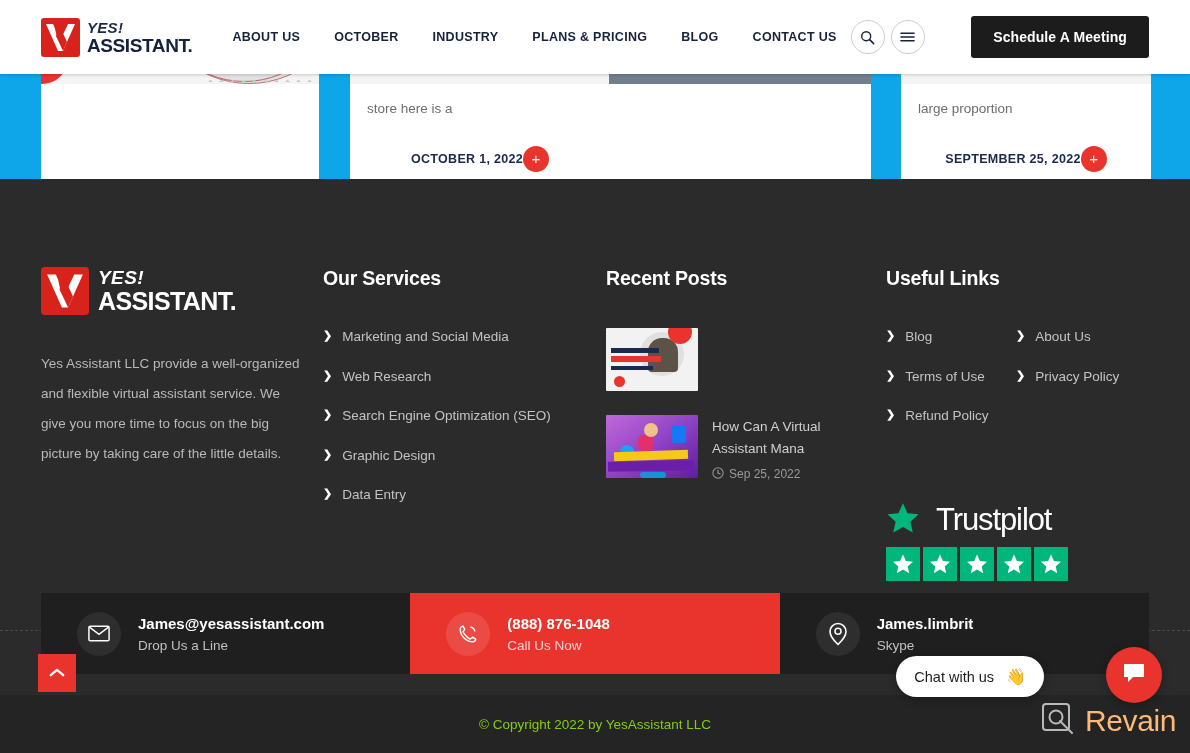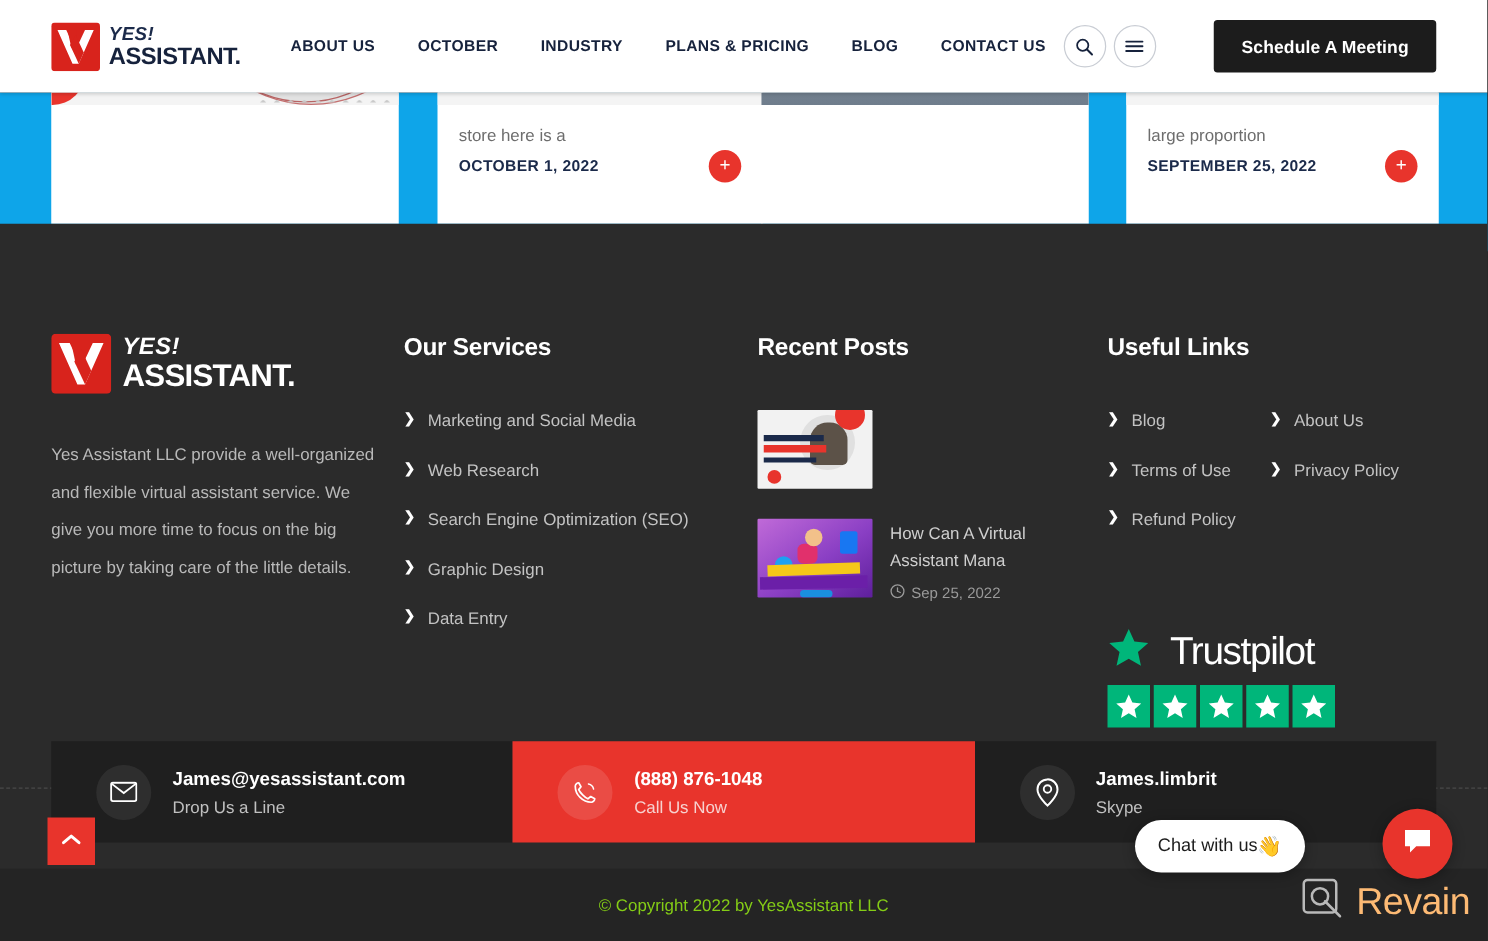--- a/index.html
+++ b/index.html
@@ -93,21 +93,22 @@
   }
 
   
   .img-b { background: linear-gradient(180deg,#8f9aa6 0%,#7e8b99 55%,#6f7d8c 100%); }
 
   .card-body { padding: 14px 17px 0 17px; }
   .card-excerpt {
     font-size: 13.5px; color: #6d6d6d; line-height: 1.6;
   }
   .card-meta {
-    display: flex; align-items: center; justify-content: space-between;
+    display: flex; align-items: center; justify-content: center;
+    margin-top: 26px;
   }
   .card-date {
     font-size: 12.5px; font-weight: bold; color: #1b2a4a; letter-spacing: .3px;
   }
   .plus-btn {
     width: 26px; height: 26px; border-radius: 50%;
     background: #e8342c; color: #fff;
     display: flex; align-items: center; justify-content: center;
     font-size: 15px; line-height: 1; cursor: pointer;
   }
@@ -284,21 +285,21 @@
   .copyright {
     position: absolute; left: 0; top: 695px; width: 1190px; height: 58px;
     background: #242424; display: flex; align-items: center; justify-content: center;
   }
   .copyright span { font-size: 13.5px; color: #84cc16; }
 
   
   .chat-bubble {
     position: absolute; right: 146px; top: 656px;
     background: #fff; border-radius: 22px;
-    padding: 11px 18px; display: flex; align-items: center; gap: 0;
+    padding: 11px 18px; display: flex; align-items: center; gap: 12px;
     box-shadow: 0 2px 10px rgba(0,0,0,.3); z-index: 70; cursor: pointer;
   }
   .chat-bubble span.ctext { font-size: 14.5px; color: #1c1c1c; }
   .chat-fab {
     position: absolute; right: 28px; top: 647px;
     width: 56px; height: 56px; border-radius: 50%; background: #e8342c;
     display: flex; align-items: center; justify-content: center;
     z-index: 70; cursor: pointer; box-shadow: 0 2px 10px rgba(0,0,0,.3);
   }
 

